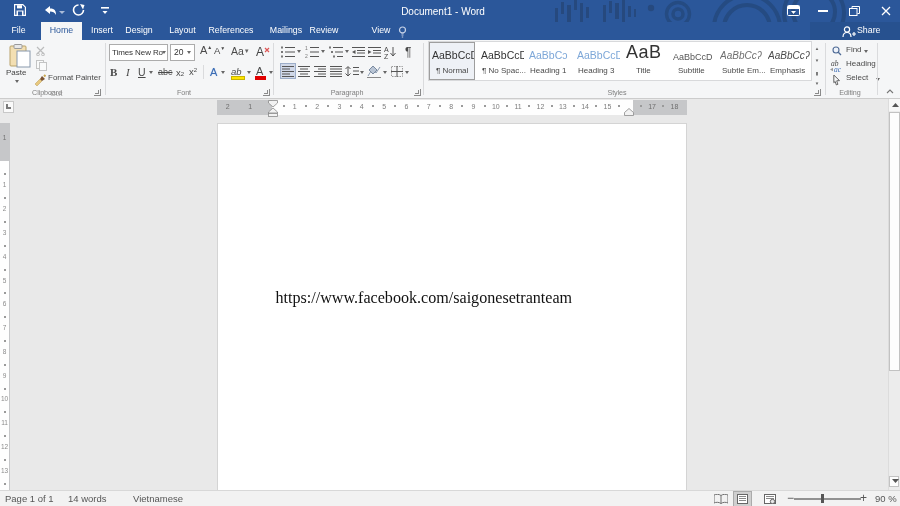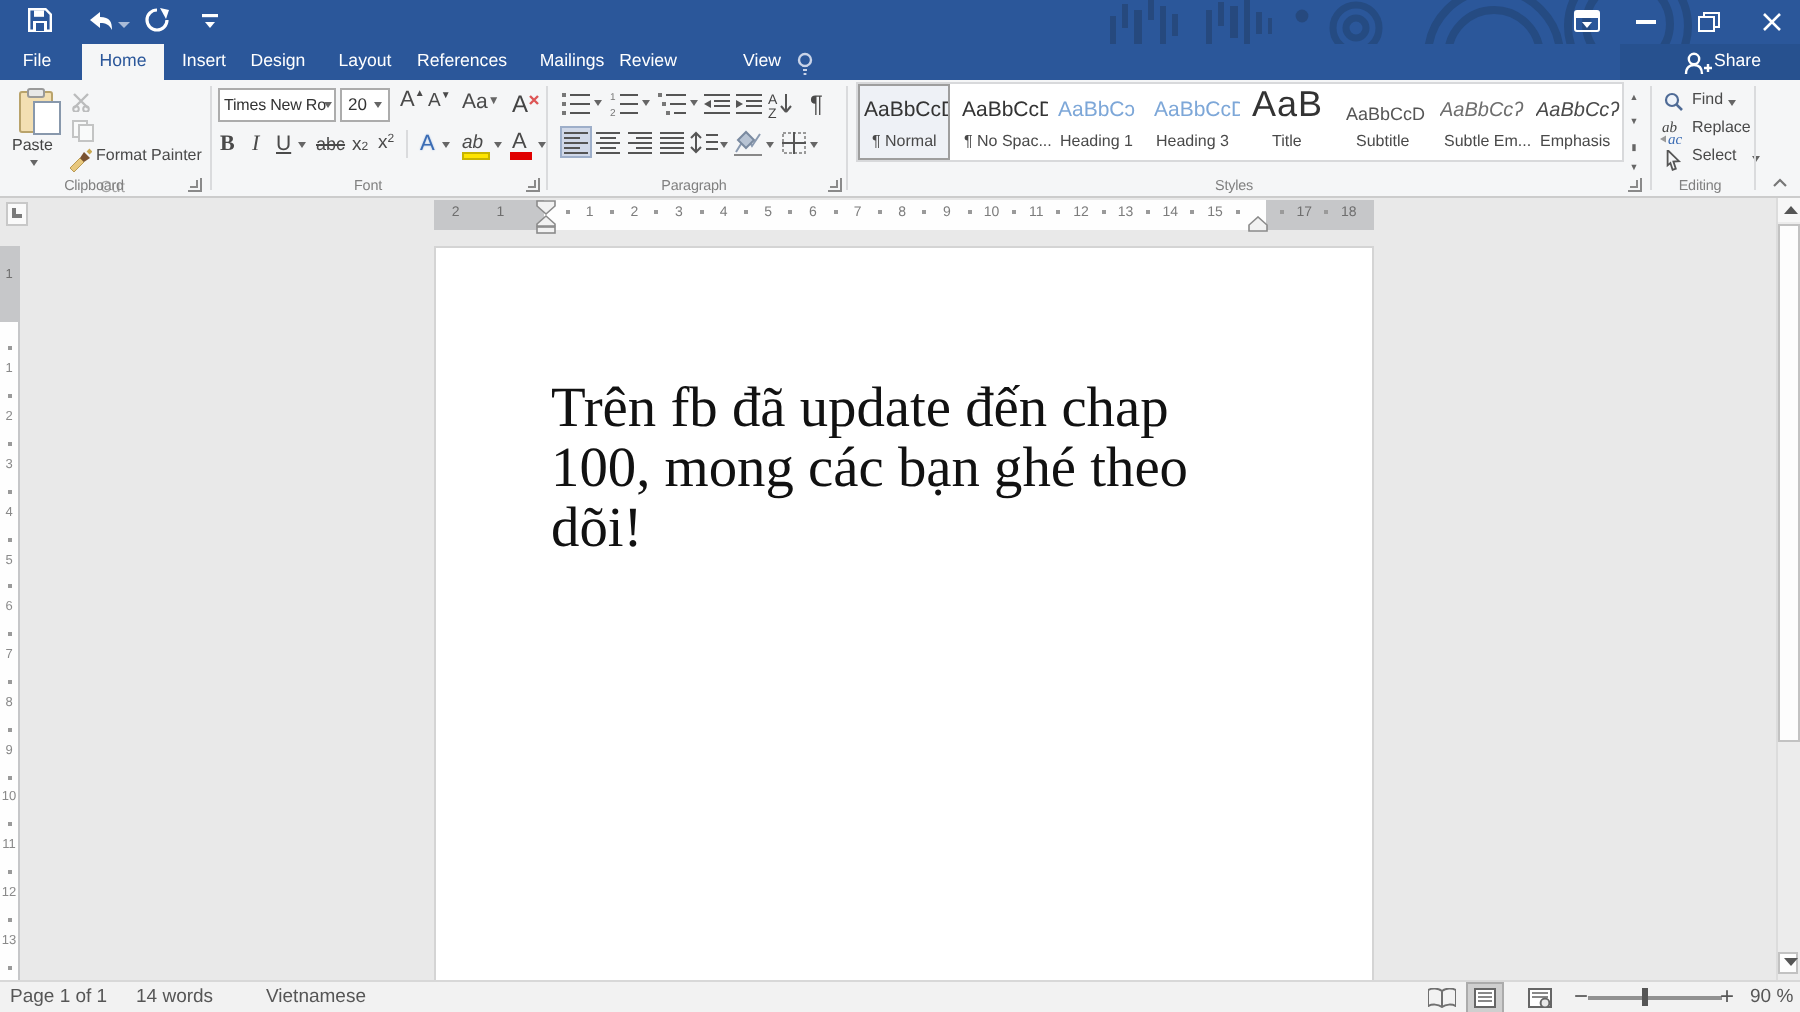--- a/index.html
+++ b/index.html
@@ -71,20 +71,21 @@
       <path d="M16 6 l3 3 l3 -3" fill="#a9bbd8"></path>
     </svg>
   <svg style="position:absolute;top:4px;left:72px;" width="13" height="13">
       <path d="M6.5 1 A5 5 0 1 0 11.5 6" stroke="#fff" stroke-width="1.6" fill="none"></path>
       <path d="M8 0 L12.5 1 L11 5.5 Z" fill="#fff"></path>
     </svg>
   <svg style="position:absolute;top:7px;left:101px;" width="10" height="8">
       <rect x="0" y="0" width="8" height="1.6" fill="#fff"></rect>
       <path d="M1.5 4 l2.5 3 l2.5 -3" fill="#fff"></path>
     </svg>
+  <div id="title-text">Document1 - Word</div>
   <svg style="position:absolute;top:5px;left:787px;" width="13" height="11">
       <rect x="0.5" y="0.5" width="12" height="10" rx="1" stroke="#fff" fill="none"></rect>
       <rect x="1" y="1" width="11" height="3" fill="#fff"></rect>
       <path d="M6.5 9 L4 6 h5 Z" fill="#fff"></path>
     </svg>
   <div class="abs" style="left:818px;top:10px;width:10px;height:1.5px;background:#fff;"></div>
   <svg style="position:absolute;top:6px;left:849px;" width="11" height="10">
       <rect x="0.5" y="2.5" width="7.5" height="7" stroke="#fff" fill="none"></rect>
       <path d="M3 2.5 V0.5 h7.5 v7 H8.5" stroke="#fff" fill="none"></path>
     </svg>
@@ -299,21 +300,21 @@
       <circle cx="4" cy="4" r="3" stroke="#4f6b96" fill="#eef3fa" stroke-width="1.1"></circle>
       <path d="M6.3 6.3 L9 9" stroke="#4f6b96" stroke-width="1.3"></path>
     </svg>
   <div class="rtxt" style="left:846px;top:5px;">Find</div>
   <div class="abs" style="left:864px;top:10px;width:0;height:0;border:2.5px solid transparent;border-top:3.5px solid #666;"></div>
   <svg style="position:absolute;left:830px;top:20px;" width="13" height="12">
       <text x="1" y="6" font-size="7.5" font-style="italic" fill="#444" font-family="Liberation Serif">ab</text>
       <text x="4" y="12" font-size="7.5" font-style="italic" fill="#3b6cb4" font-family="Liberation Serif">ac</text>
       <path d="M0 9.5 l3 -1.8 v3.6 Z" fill="#999"></path>
     </svg>
-  <div class="rtxt" style="left:846px;top:19px;">Replace</div>
+  <div class="rtxt" style="left:846px;top:19px;">Heading</div>
   <svg style="position:absolute;left:833px;top:35px;" width="8" height="11">
       <path d="M0.8 0 L6.5 5.6 L3.7 5.8 L4.9 9.3 L3.3 9.9 L2.2 6.5 L0.8 7.7 Z" fill="#f5f6f7" stroke="#555" stroke-width="0.9"></path>
     </svg>
   <div class="rtxt" style="left:846px;top:33px;">Select</div>
   <div class="abs" style="left:876px;top:38px;width:0;height:0;border:2.5px solid transparent;border-top:3.5px solid #666;"></div>
   <div class="glabel" style="left:800px;">Editing</div>
   <div class="gsep" style="left:877px;"></div>
   <svg style="position:absolute;left:886px;top:49px;" width="8" height="5">
       <path d="M1 4 L4 1 L7 4" stroke="#777" fill="none" stroke-width="1.1"></path>
     </svg>
@@ -370,21 +371,21 @@
     <path d="M6 8 L10.5 12 v1 h-9 v-1 Z" fill="#f2f2f2" stroke="#8a8a8a" stroke-width="0.8"></path>
     <rect x="1.5" y="13.5" width="9" height="3" fill="#f2f2f2" stroke="#8a8a8a" stroke-width="0.8"></rect>
   </svg>
   <svg style="position:absolute;left:623px;top:9px;" width="12" height="8">
     <path d="M1.5 7.5 v-3 L6 0.5 L10.5 4.5 v3 Z" fill="#f2f2f2" stroke="#8a8a8a" stroke-width="0.8"></path>
   </svg>
 </div>
 
 <div id="docarea">
   <div id="page">
-    <div id="dtext">Trên fb đã update đến chap<br>100, mong các bạn ghé theo<br>dõi!</div>
+    <div id="durl">https://www.facebook.com/saigonesetranteam</div>
   </div>
 </div>
 <div id="vruler">
   <div class="abs" style="left:0;top:38px;width:9px;height:329px;background:#fefefe;"></div>
   <div class="vnum" style="top:58px;">1</div>
   <div class="vnum" style="top:82px;">2</div>
   <div class="vnum" style="top:106px;">3</div>
   <div class="vnum" style="top:130px;">4</div>
   <div class="vnum" style="top:154px;">5</div>
   <div class="vnum" style="top:177px;">6</div>

